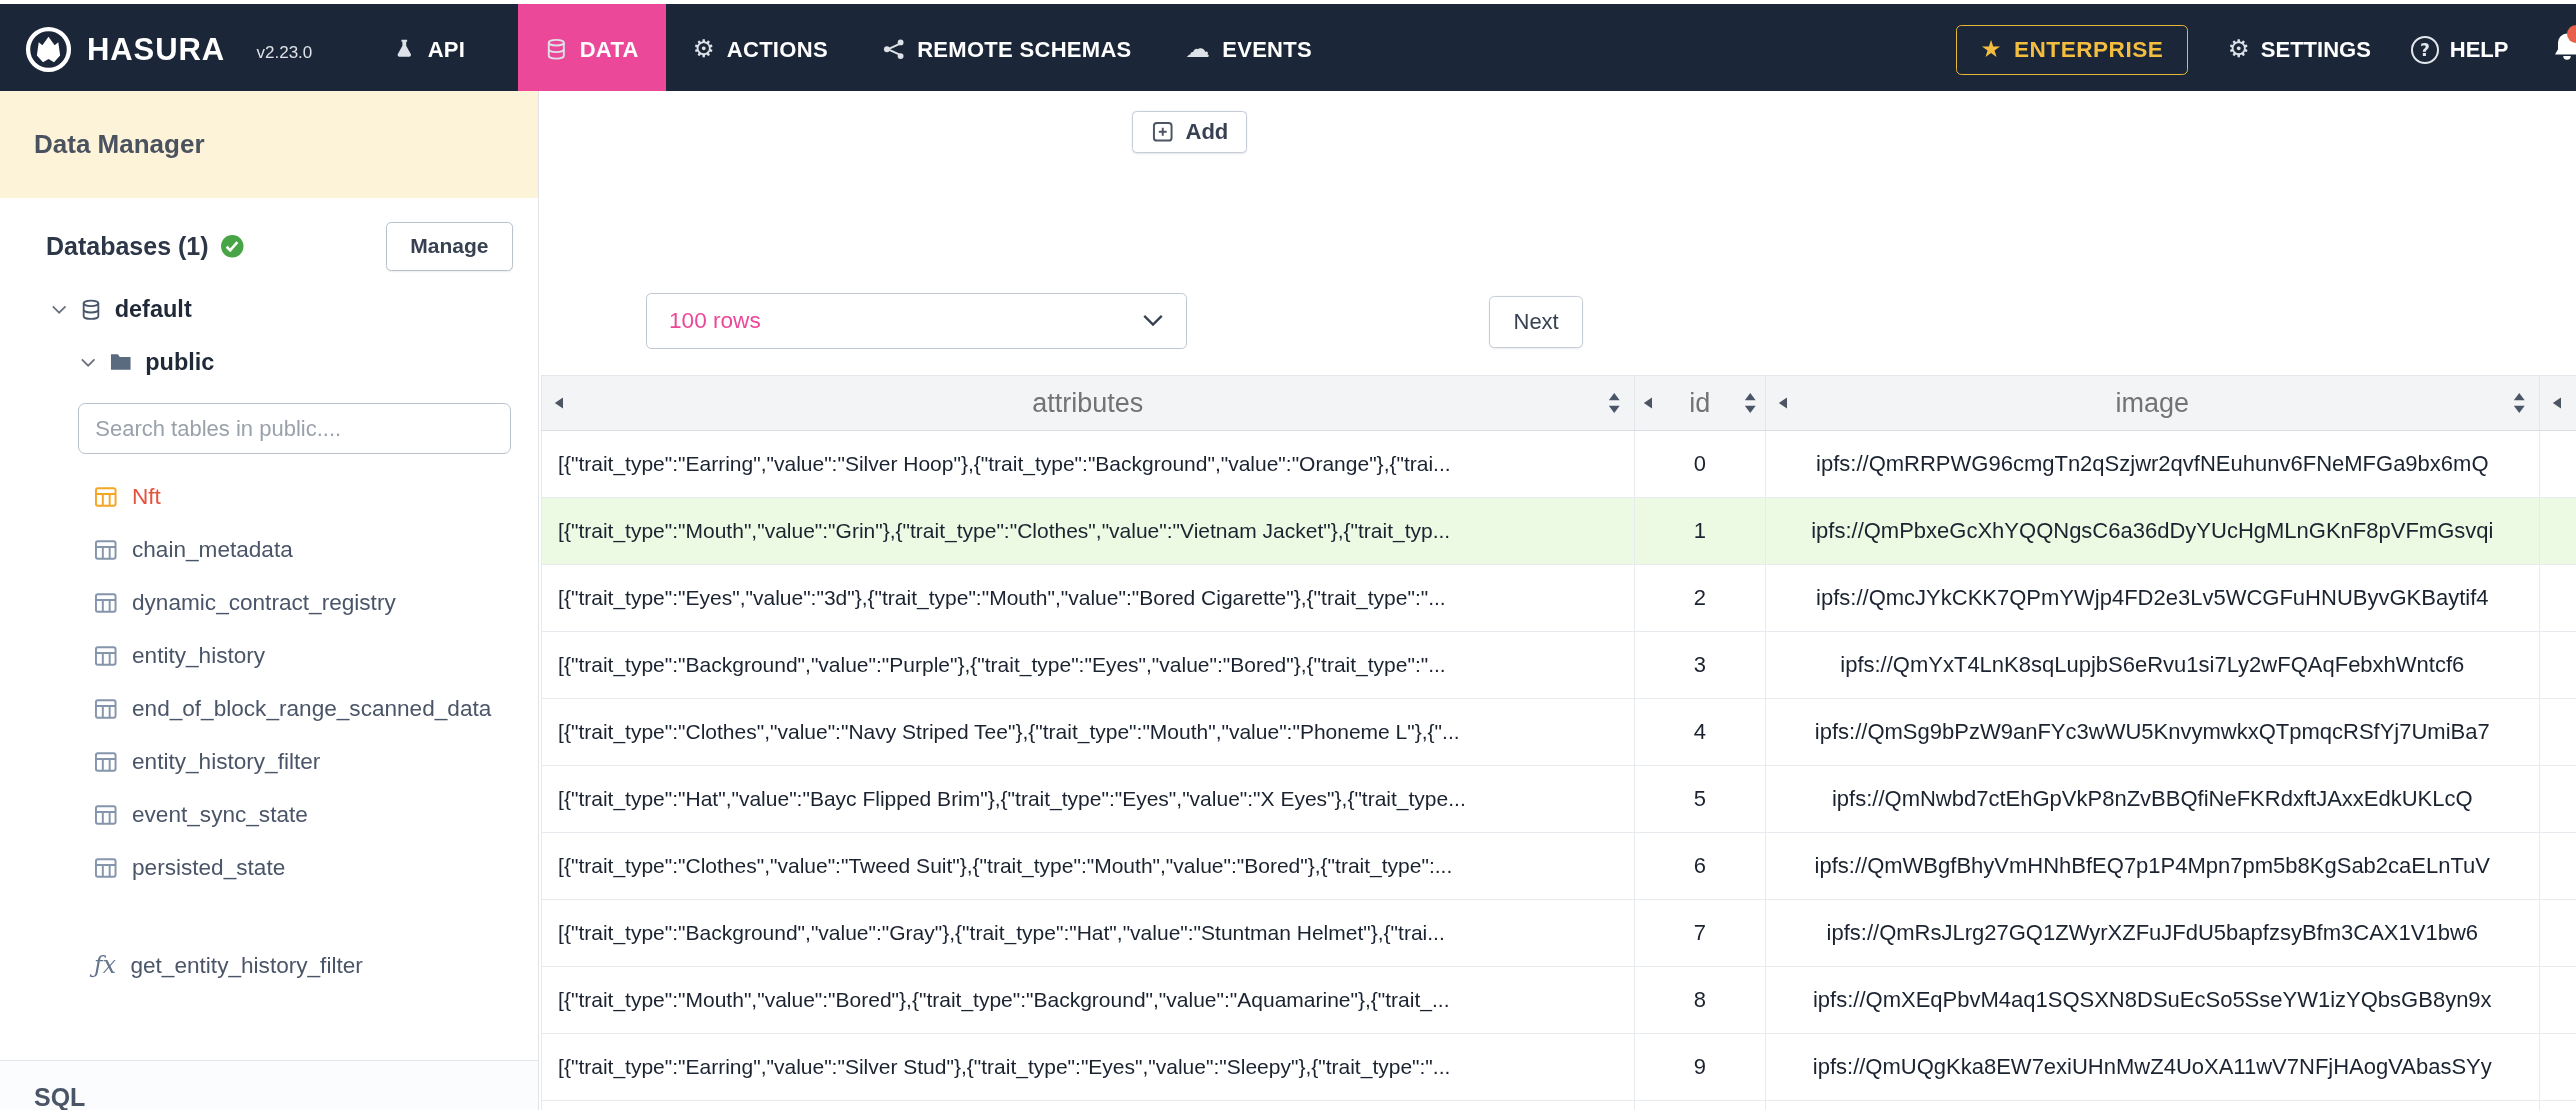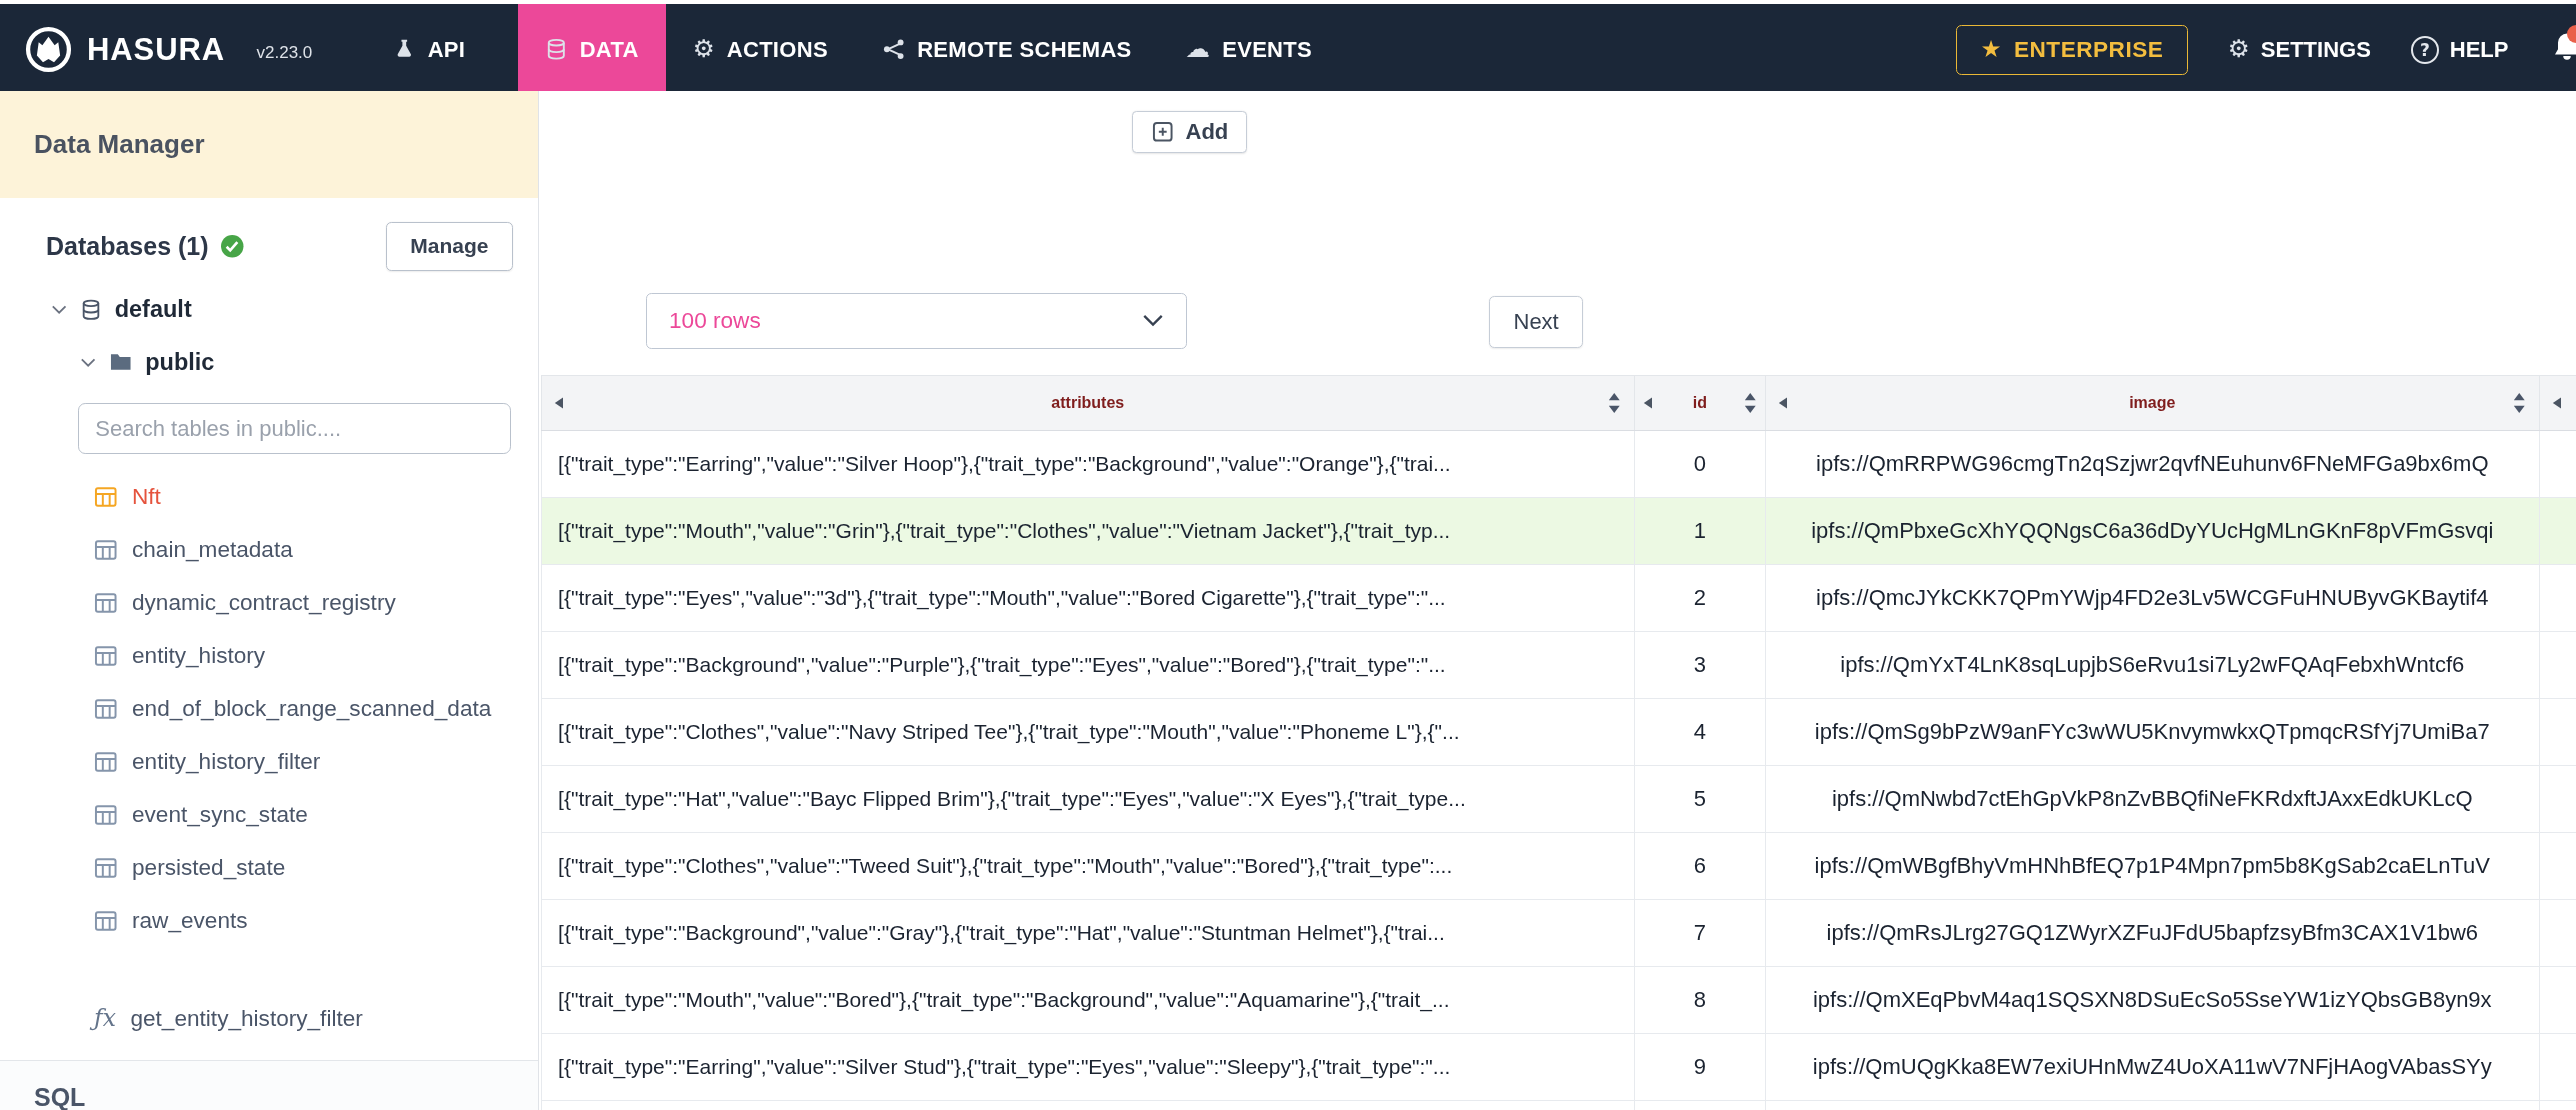--- a/index.html
+++ b/index.html
@@ -71,22 +71,22 @@
                  border-radius:5.4px; background:#fff; display:flex; align-items:center; padding:0 22px;
                  font-size:22.6px; color:#ec4899; cursor:pointer; }
   .rows-select .svg-icon { margin-left:auto; color:#374151; }
   .next-btn { position:absolute; left:950px; top:205px; height:52px; padding:0 23.5px; background:#fff;
               border:0.9px solid #c6cdd7; border-radius:5.4px; font-size:22px; font-weight:400; color:#374151;
               box-shadow:0 0.9px 1.8px rgba(0,0,0,.08); cursor:pointer; font-family:inherit; }
 
   .data-table { position:absolute; left:1.8px; top:284px; width:2092px; }
   .thead, .tr { display:grid; grid-template-columns:1093px 131px 774px 94px; }
   .thead { height:56px; background:#f3f4f6; border-top:0.9px solid #e3e6ea; border-bottom:0.9px solid #dadde2; }
-  .th { position:relative; display:flex; align-items:center; justify-content:center; font-size:16px;
-        font-weight:700; color:#7f1d1d; border-left:0.9px solid #e3e6ea; cursor:pointer; }
+  .th { position:relative; display:flex; align-items:center; justify-content:center; font-size:27px;
+        font-weight:400; color:#737373; border-left:0.9px solid #e3e6ea; cursor:pointer; }
   .col-arrow { position:absolute; left:11px; top:50%; transform:translateY(-50%); display:flex; cursor:pointer; }
   .sort-icon { position:absolute; right:12.7px; top:50%; transform:translateY(-50%); display:flex; cursor:pointer; }
   .th-id .col-arrow { left:7.2px; } .th-id .sort-icon { right:7.2px; }
   .tr { height:67px; border-bottom:0.9px solid #e7eaee; background:#fff; }
   .tr.highlight { background:#ecf9e3; }
   .td { display:flex; align-items:center; border-left:0.9px solid #e7eaee; font-size:22px; color:#1b2330;
         overflow:hidden; white-space:nowrap; }
   .td-attr { padding:0 16.3px; font-size:21px; }
   .td-id, .td-img { justify-content:center; }
 </style>
@@ -285,29 +285,20 @@
       </div>
       <div class="list-item">
         <span class="svg-icon">
           <svg width="23.5" height="22" viewBox="0 0 24 22" fill="none" stroke="currentColor" stroke-width="2">
               <rect x="2" y="2" width="20" height="18" rx="2"></rect>
               <path d="M2 8h20M9 8v12M16 8v12"></path>
             </svg>
         </span>
         <span>persisted_state</span>
       </div>
-      <div class="list-item">
-        <span class="svg-icon">
-          <svg width="23.5" height="22" viewBox="0 0 24 22" fill="none" stroke="currentColor" stroke-width="2">
-              <rect x="2" y="2" width="20" height="18" rx="2"></rect>
-              <path d="M2 8h20M9 8v12M16 8v12"></path>
-            </svg>
-        </span>
-        <span>raw_events</span>
-      </div>
       <div class="list-item fn-item">
         <span class="fx">ƒx</span>
         <span>get_entity_history_filter</span>
       </div>
     </div>
 
     <div class="sidebar-footer">
       <div class="sql-label">SQL</div>
     </div>
   </aside>

